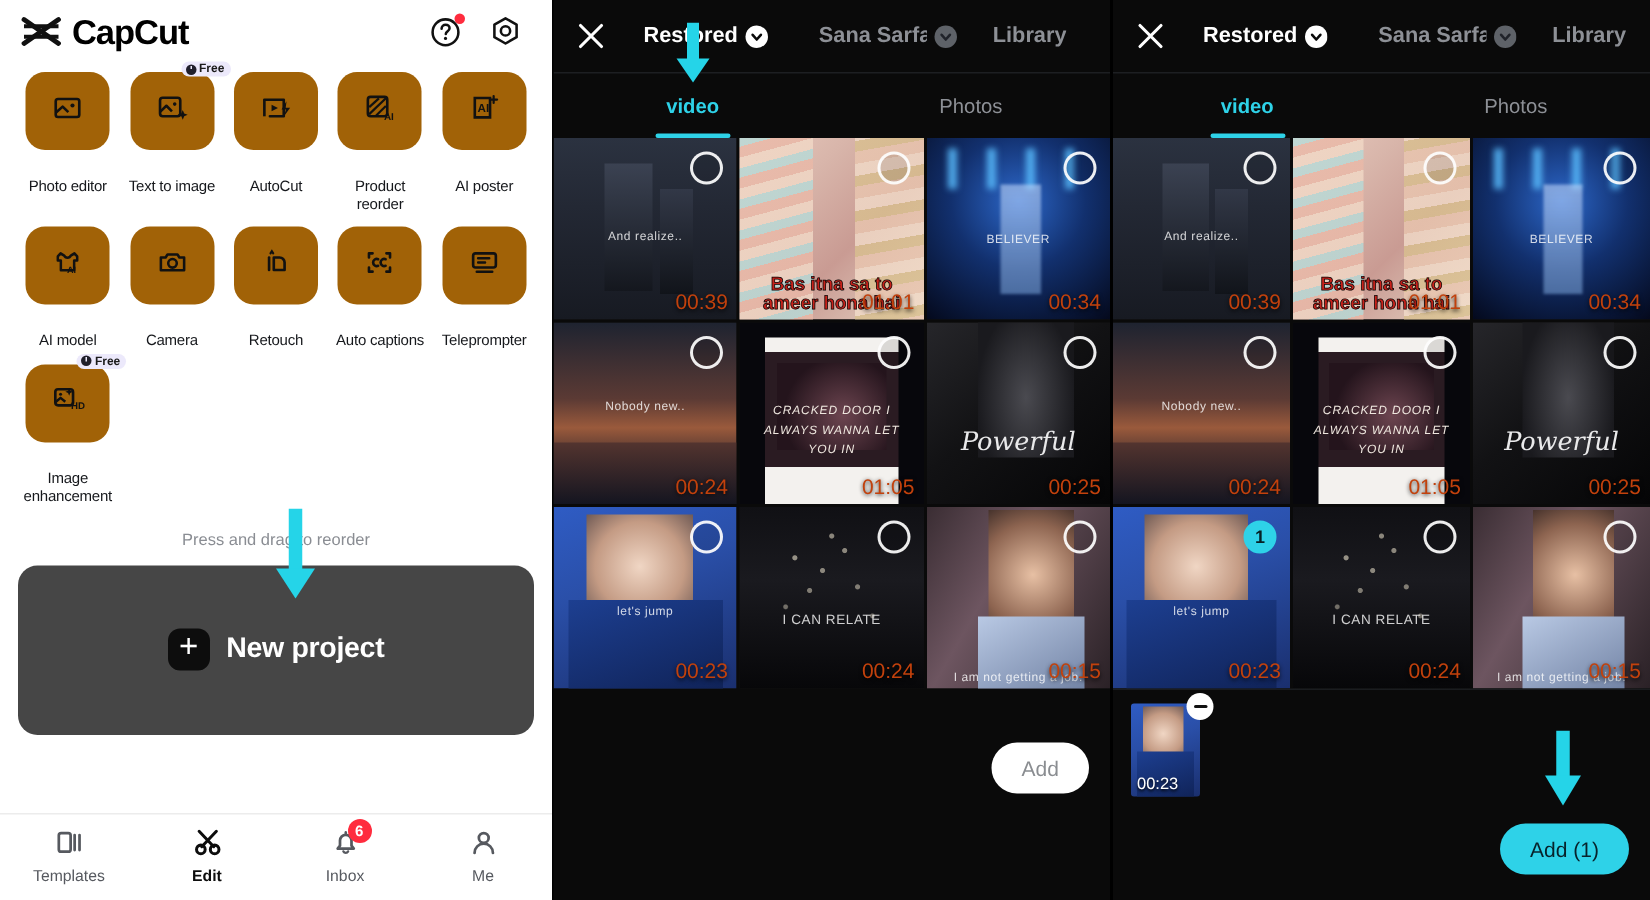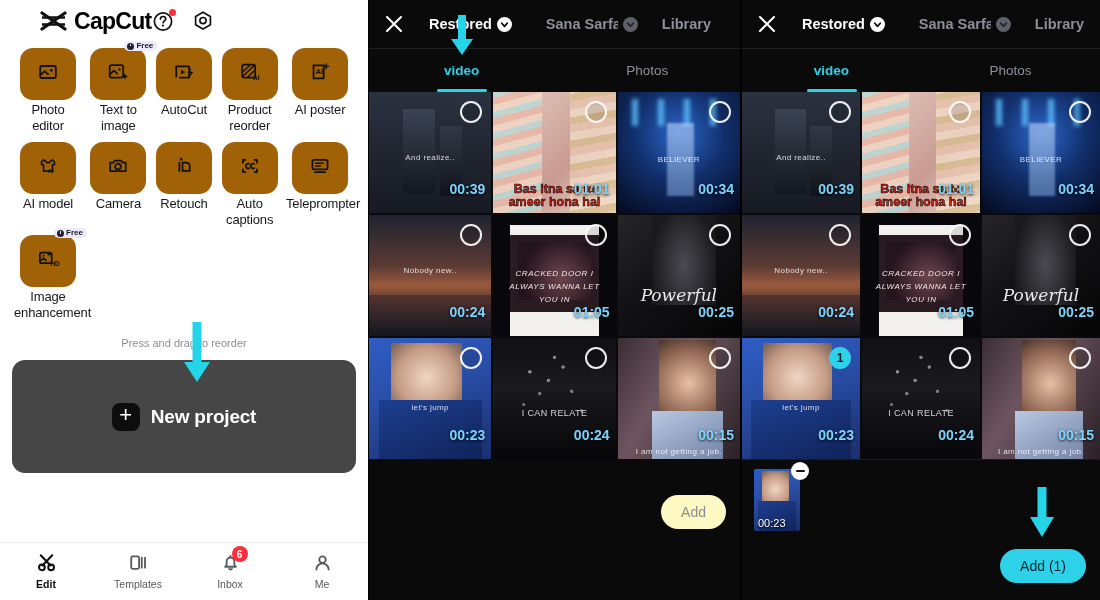--- a/index.html
+++ b/index.html
@@ -10,21 +10,21 @@
     display:flex;
   }
 
   
   #left-panel {
     width:368px; height:600px; background:#fff; position:relative;
     display:flex; flex-direction:column;
   }
   .lp-header {
     height:42px; display:flex; align-items:center; padding:17px 14px;
-    flex:0 0 auto;margin-left:26px;
+    justify-content:space-between; flex:0 0 auto;
   }
   .brand { display:flex; align-items:center; gap:7px; }
   .brand-logo { width:27px; height:20px; }
   .brand-name { font-size:23px; font-weight:bold; letter-spacing:-0.7px; color:#000; }
   .hdr-icons { display:flex; align-items:center; gap:18px; padding-right:6px; }
   .hdr-icon { position:relative; width:22px; height:22px; cursor:pointer; }
   .reddot {
     position:absolute; top:-1px; right:-2px; width:7px; height:7px;
     border-radius:50%; background:#ff2c3e;
   }
@@ -48,21 +48,21 @@
   }
   .free-badge .fb-dot {
     width:7px; height:7px; border-radius:50%; background:#201f2b;
     display:inline-block; position:relative;
   }
   .free-badge .fb-dot::after{
     content:""; position:absolute; left:3px; top:1.3px; width:1px;
     height:2.3px; background:#ece9fb;
   }
   .tool-label {
-    margin-top:2px; font-size:13px; color:#16181c; text-align:center;
+    margin-top:19px; font-size:10px; color:#16181c; text-align:center;
     line-height:1.22; letter-spacing:-0.15px; max-width:68px;
   }
 
   .reorder-hint {
     text-align:center; font-size:11px; color:#8a8d93; margin-top:16px;
   }
 
   .new-project {
     margin:11px 12px 0 12px; height:113px; background:#464646;
     border-radius:13px; display:flex; align-items:center;
@@ -140,22 +140,22 @@
     width:50px; height:3px; background:#2ed2e8; border-radius:2px;
   }
 
   .grid {
     display:grid; grid-template-columns:repeat(3,1fr);
     gap:2px; flex:0 0 auto;
   }
   .cell { position:relative; height:121px; overflow:hidden; background:#111; cursor:pointer; }
   .cell .thumb { position:absolute; inset:0; }
   .cell .dur {
-    position:absolute; right:6px; bottom:16px; color:#7dd3fc; font-size:14px;
-    text-shadow:0 1px 3px rgba(0,0,0,.85); font-weight:700;
+    position:absolute; right:6px; bottom:4px; color:#c2410c; font-size:14px;
+    text-shadow:0 1px 3px rgba(0,0,0,.85); font-weight:400;
   }
   .sel-circle {
     position:absolute; top:9px; right:9px; width:22px; height:22px;
     border-radius:50%; border:2px solid rgba(255,255,255,.92);
     background:rgba(0,0,0,.10); cursor:pointer;
   }
   .sel-circle.checked {
     background:#2ed2e8; border-color:#2ed2e8; color:#062024;
     display:flex; align-items:center; justify-content:center;
     font-size:12px; font-weight:bold;
@@ -177,21 +177,21 @@
   .tray-remove i { display:block; width:9px; height:2.4px; background:#111; border-radius:2px; }
 
   .pk-footer {
     flex:1 1 auto; display:flex; align-items:flex-start; justify-content:flex-end;
     padding:12px 14px 0 0; position:relative;
   }
   .add-btn {
     padding:9px 20px; border-radius:18px; font-size:14px; cursor:pointer;
     border:none; font-family:inherit;
   }
-  .add-btn.disabled { background:#fef9c3; color:#8a8d91; }
+  .add-btn.disabled { background:#ffffff; color:#8a8d91; }
   .add-btn.enabled  { background:#2ed2e8; color:#07222b; }
 
   
   .arrow { position:absolute; pointer-events:none; }
   .arrow svg { display:block; }
 
   
   .t-city{background:
       linear-gradient(180deg,#2b3240 0%,#232834 38%,#171a22 100%);}
   .t-city::before{content:"";position:absolute;left:28%;top:14%;width:26%;height:70%;
@@ -465,42 +465,42 @@
 
     <div class="arrow" style="left:170px; top:-38px;">
       <svg width="30" height="62" viewBox="0 0 30 62">
         <path d="M15 0 V42" stroke="#25d4e8" stroke-width="9"></path>
         <path d="M2 40 L15 60 L28 40 Z" fill="#25d4e8"></path>
       </svg>
     </div>
   </div>
 
   <div class="bottom-nav">
+    <div class="nav-item">
+      <div class="nav-icon-wrap">
+        <span>
+          <svg viewBox="0 0 24 24" width="23" height="23">
+            <rect x="4.4" y="5.6" width="8.2" height="13" rx="1.6" fill="none" stroke="#56595f" stroke-width="1.9"></rect>
+            <path d="M15.4 7 v10.4 M18.8 7 v10.4" stroke="#56595f" stroke-width="1.9" stroke-linecap="round"></path>
+          </svg>
+        </span>
+      </div>
+      <div class="nav-label">Templates</div>
+    </div>
     <div class="nav-item active">
       <div class="nav-icon-wrap">
         <span>
           <svg viewBox="0 0 24 24" width="23" height="23">
             <circle cx="7.2" cy="17" r="3" fill="none" stroke="#0d0d0d" stroke-width="2.1"></circle>
             <circle cx="16.8" cy="17" r="3" fill="none" stroke="#0d0d0d" stroke-width="2.1"></circle>
             <path d="M6 4.4 L16.2 15.1 M18 4.4 L7.8 15.1" stroke="#0d0d0d" stroke-width="2.1" stroke-linecap="round"></path>
           </svg>
         </span>
       </div>
       <div class="nav-label">Edit</div>
-    </div>
-    <div class="nav-item">
-      <div class="nav-icon-wrap">
-        <span>
-          <svg viewBox="0 0 24 24" width="23" height="23">
-            <rect x="4.4" y="5.6" width="8.2" height="13" rx="1.6" fill="none" stroke="#56595f" stroke-width="1.9"></rect>
-            <path d="M15.4 7 v10.4 M18.8 7 v10.4" stroke="#56595f" stroke-width="1.9" stroke-linecap="round"></path>
-          </svg>
-        </span>
-      </div>
-      <div class="nav-label">Templates</div>
     </div>
     <div class="nav-item">
       <div class="nav-icon-wrap">
         <span>
           <svg viewBox="0 0 24 24" width="23" height="23">
             <path d="M6.4 16.4 h11.2 l-1.6 -2 v-3.6 a4 4 0 0 0 -8 0 v3.6 z" fill="none" stroke="#56595f" stroke-width="1.9" stroke-linejoin="round"></path>
             <path d="M10.4 18.4 a1.8 1.8 0 0 0 3.2 0" fill="none" stroke="#56595f" stroke-width="1.7" stroke-linecap="round"></path>
             <path d="M12 6.6 V5" stroke="#56595f" stroke-width="1.7" stroke-linecap="round"></path>
           </svg>
         </span>

